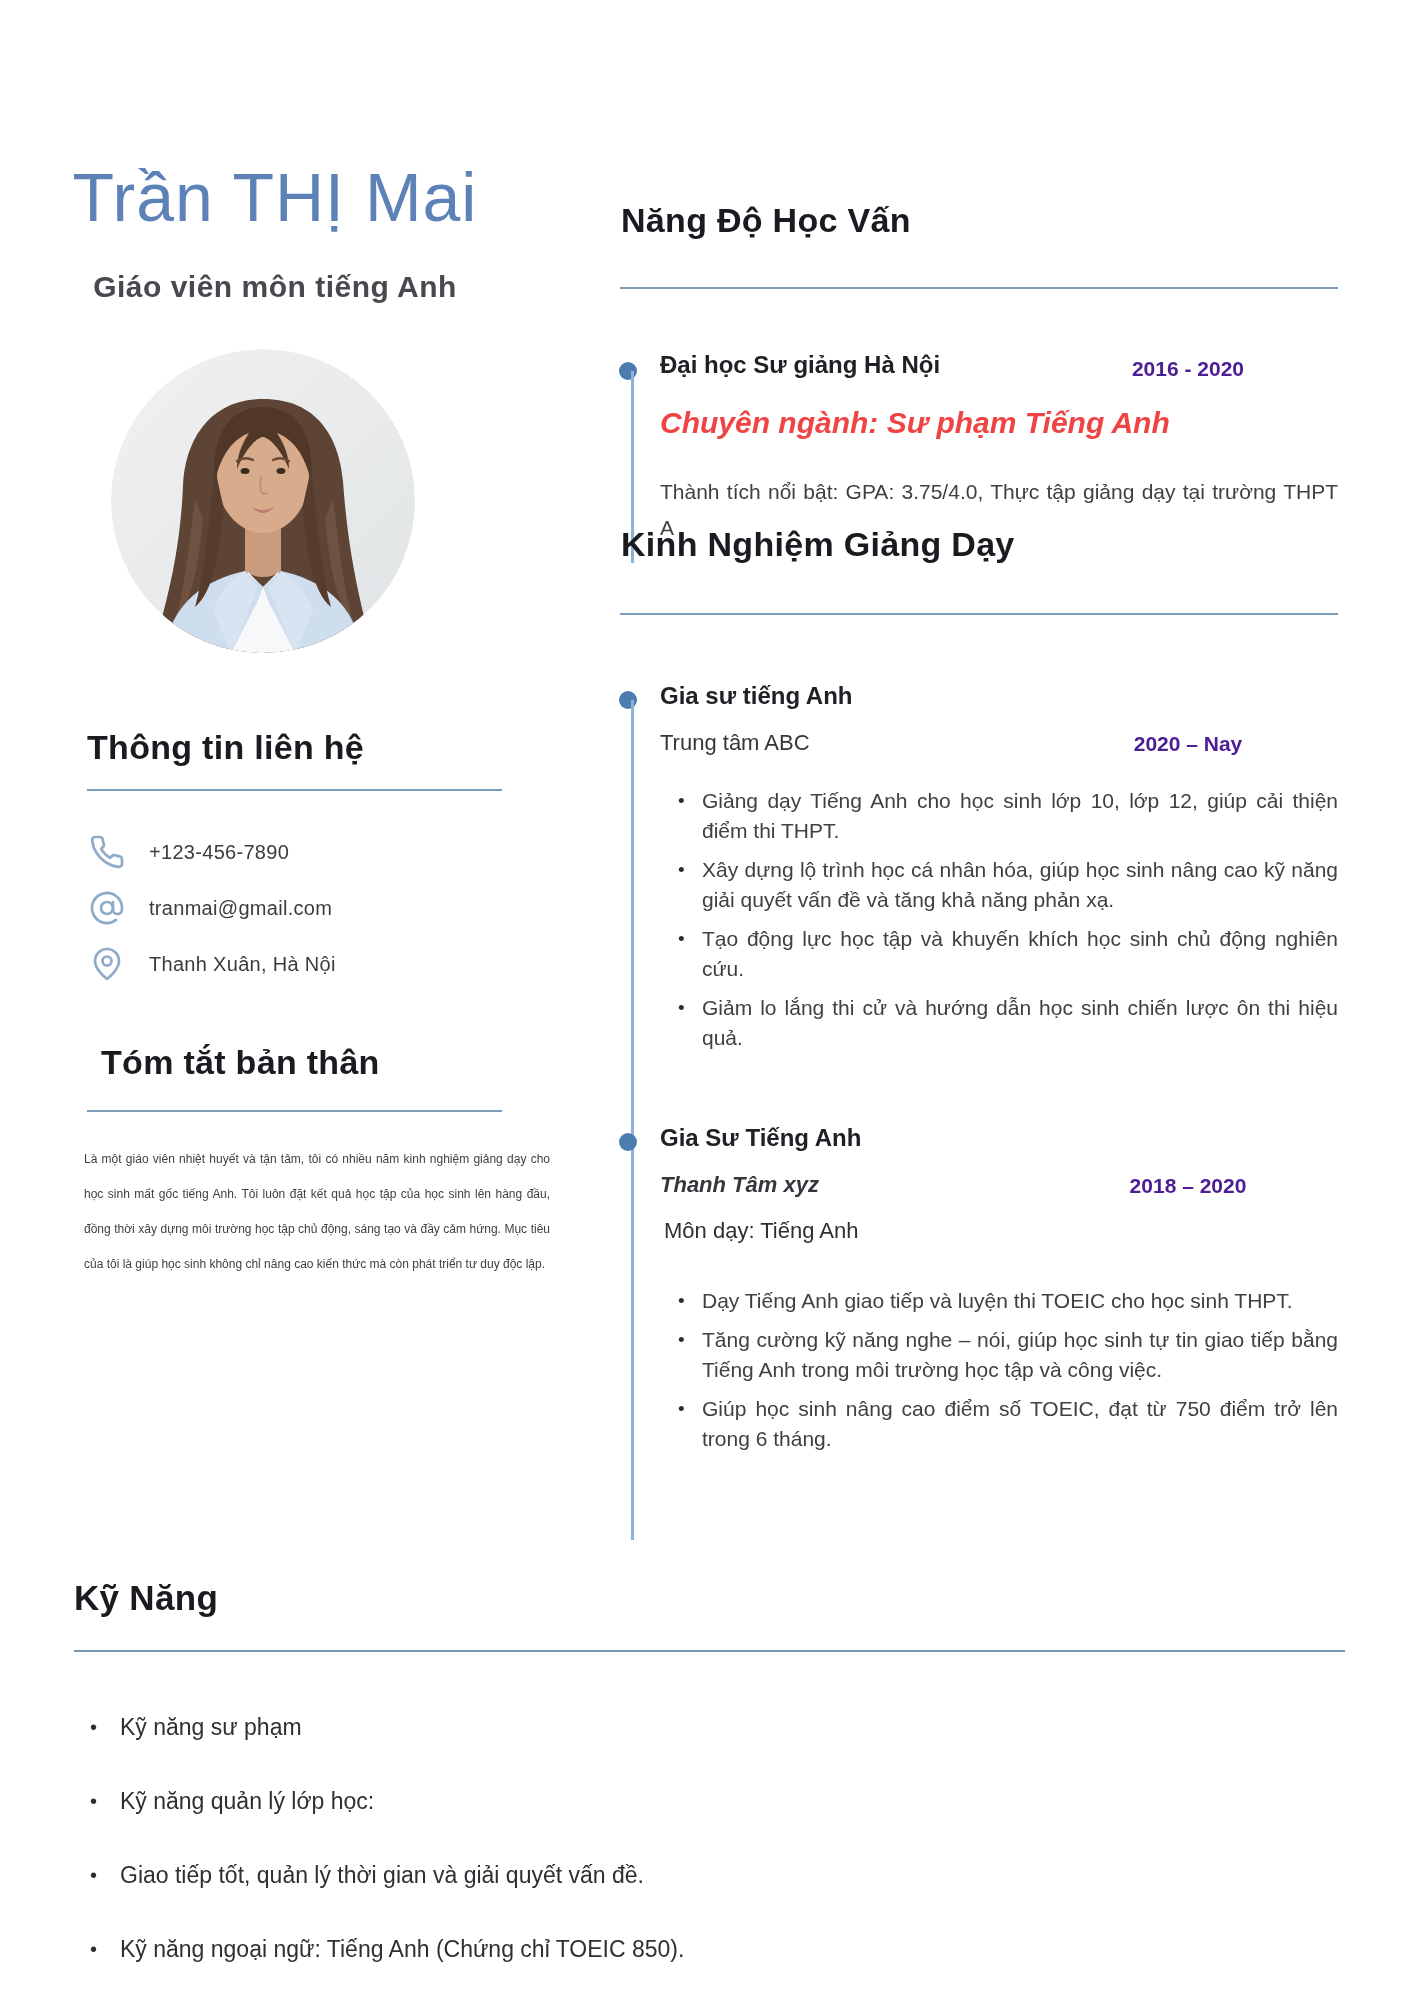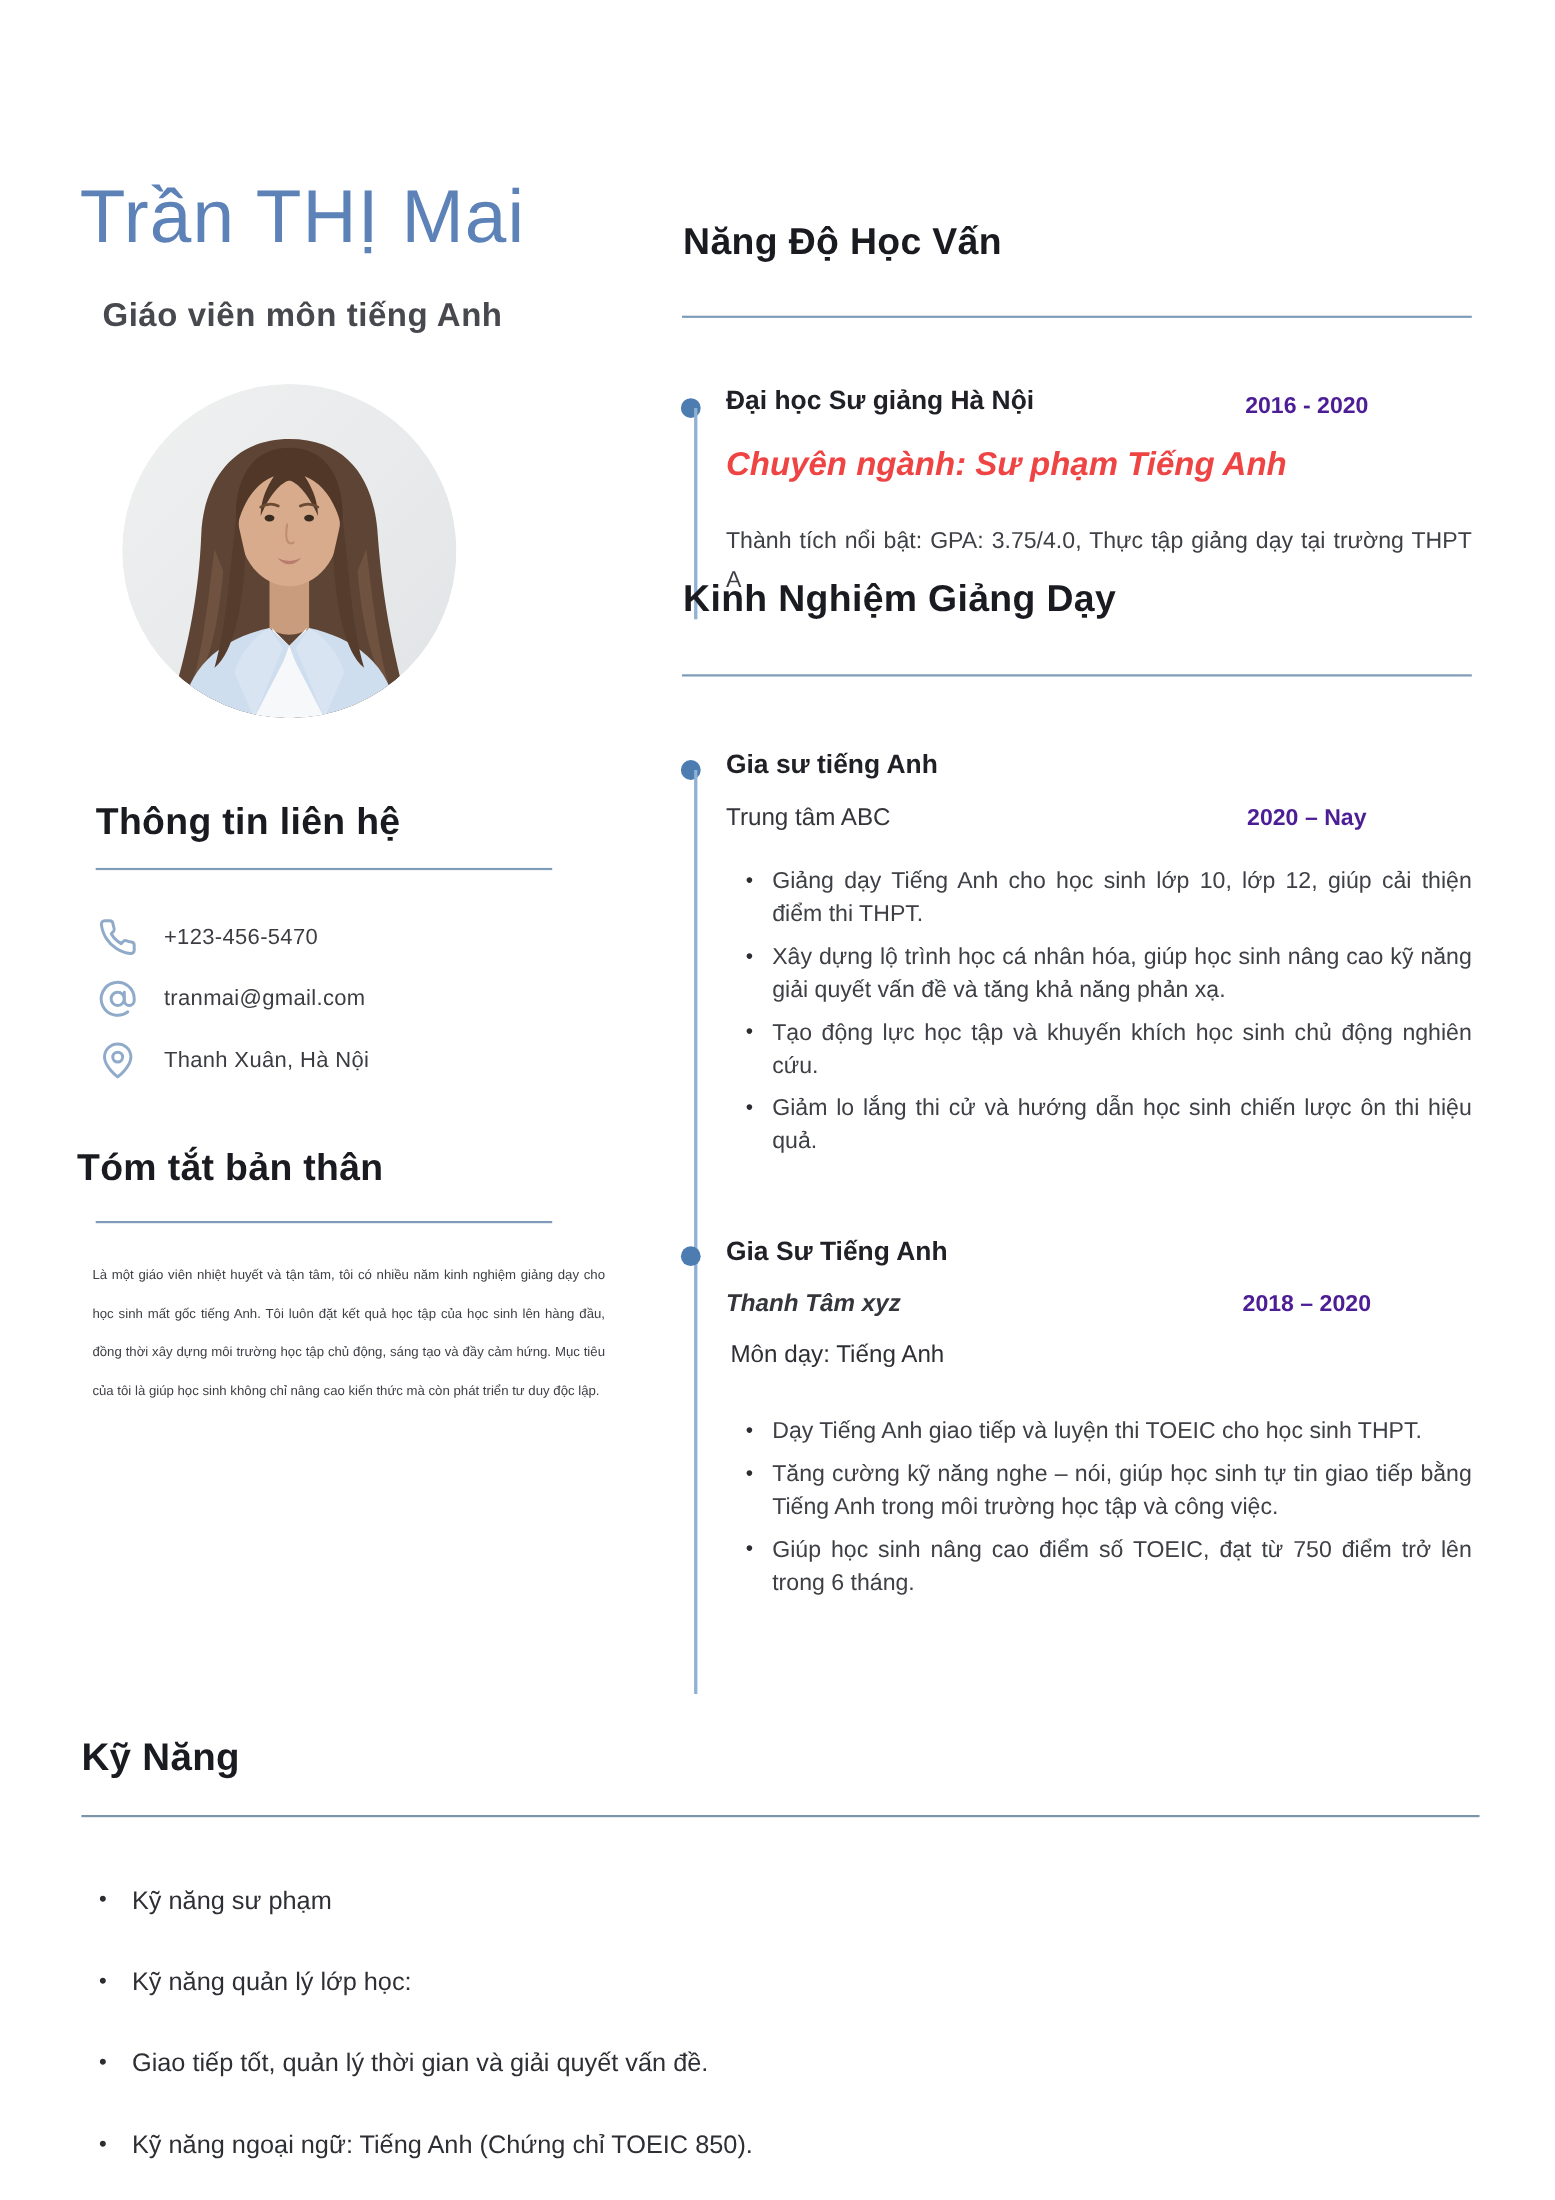--- a/index.html
+++ b/index.html
@@ -109,21 +109,21 @@
 
   <div class="h-sec" style="left:87px;top:728px;">Thông tin liên hệ</div>
   <div class="divider" style="left:87px;top:789px;width:415px;"></div>
 
   <div class="contact-row" style="top:831px;">
     <span class="cicon">
       <svg width="36" height="36" viewBox="0 0 24 24" fill="none" stroke="#8fabc9" stroke-width="1.8" stroke-linecap="round" stroke-linejoin="round">
         <path d="M22 16.92v3a2 2 0 0 1-2.18 2 19.79 19.79 0 0 1-8.63-3.07 19.5 19.5 0 0 1-6-6 19.79 19.79 0 0 1-3.07-8.67A2 2 0 0 1 4.11 2h3a2 2 0 0 1 2 1.72 12.84 12.84 0 0 0 .7 2.81 2 2 0 0 1-.45 2.11L8.09 9.91a16 16 0 0 0 6 6l1.27-1.27a2 2 0 0 1 2.11-.45 12.84 12.84 0 0 0 2.81.7A2 2 0 0 1 22 16.92z"></path>
       </svg>
     </span>
-    <span class="ctext">+123-456-5470</span>
+    <span class="ctext">+123-456-7890</span>
   </div>
 
   <div class="contact-row" style="top:887px;">
     <span class="cicon">
       <svg width="36" height="36" viewBox="0 0 24 24" fill="none" stroke="#8fabc9" stroke-width="1.8" stroke-linecap="round" stroke-linejoin="round">
         <circle cx="12" cy="12" r="4"></circle>
         <path d="M16 8v5a3 3 0 0 0 6 0v-1a10 10 0 1 0-3.92 7.94"></path>
       </svg>
     </span>
     <span class="ctext">tranmai@gmail.com</span>
@@ -132,21 +132,21 @@
   <div class="contact-row" style="top:943px;">
     <span class="cicon">
       <svg width="36" height="36" viewBox="0 0 24 24" fill="none" stroke="#8fabc9" stroke-width="1.8" stroke-linecap="round" stroke-linejoin="round">
         <path d="M20 10c0 6-8 12-8 12s-8-6-8-12a8 8 0 0 1 16 0Z"></path>
         <circle cx="12" cy="10" r="3"></circle>
       </svg>
     </span>
     <span class="ctext">Thanh Xuân, Hà Nội</span>
   </div>
 
-  <div class="h-sec" style="left:70px;top:1043px;text-align:center;">Tóm tắt bản thân</div>
+  <div class="h-sec" style="left:101px;top:1043px;text-align:center;">Tóm tắt bản thân</div>
   <div class="divider" style="left:87px;top:1110px;width:415px;"></div>
   <div class="summary-text">Là một giáo viên nhiệt huyết và tận tâm, tôi có nhiều năm kinh nghiệm giảng dạy cho học sinh mất gốc tiếng Anh. Tôi luôn đặt kết quả học tập của học sinh lên hàng đầu, đồng thời xây dựng môi trường học tập chủ động, sáng tạo và đầy cảm hứng. Mục tiêu của tôi là giúp học sinh không chỉ nâng cao kiến thức mà còn phát triển tư duy độc lập.</div>
 
   <div class="h-sec" style="left:621px;top:201px;">Năng Độ Học Vấn</div>
   <div class="r-divider" style="top:287px;"></div>
 
   <div class="tl-dot" style="left:619px;top:362px;"></div>
   <div class="tl-line" style="left:631px;top:371px;height:192px;"></div>
 
   <div class="entry-title" style="top:351px;">Đại học Sư giảng Hà Nội</div>

